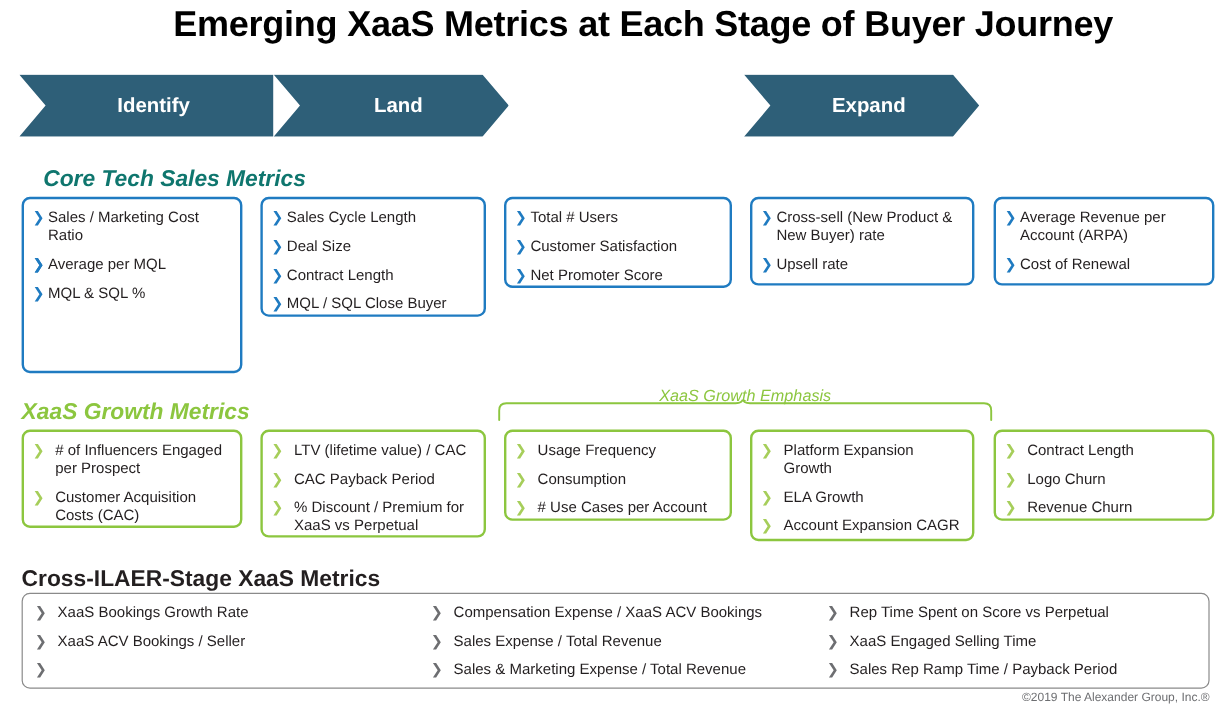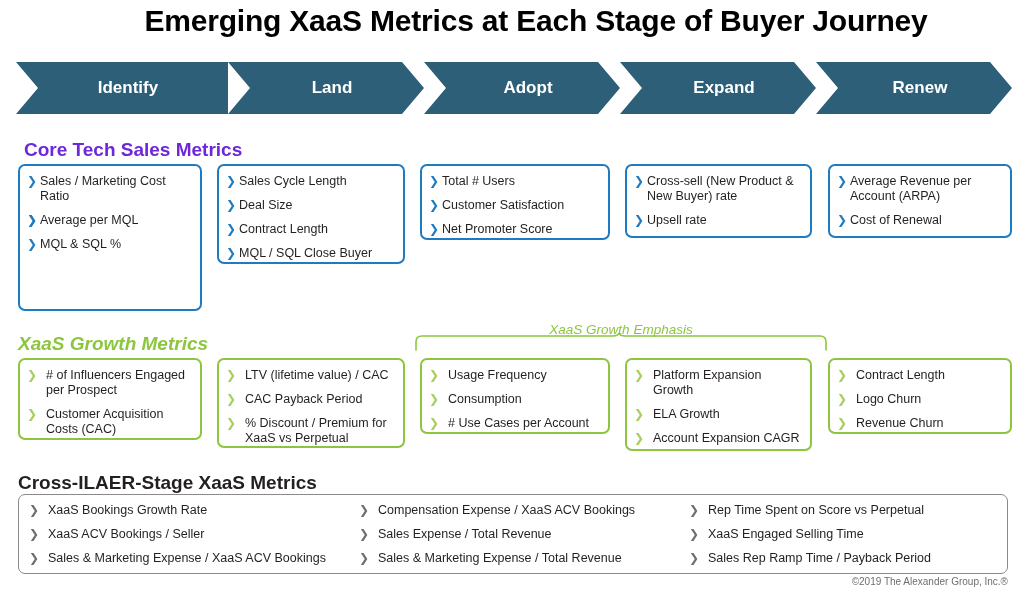--- a/index.html
+++ b/index.html
@@ -59,21 +59,21 @@
     clip-path: polygon(0 0, calc(100% - 22px) 0, 100% 50%, calc(100% - 22px) 100%, 0 100%, 22px 50%);
   }
 
   
   .section-title {
     position: absolute;
     font-size: 19px;
     font-weight: bold;
     white-space: nowrap;
   }
-  #core-title   { top: 139px; left: 24px; color: #6d28d9; }
+  #core-title   { top: 139px; left: 36px; color: #0f766e; font-style: italic; }
   #growth-title { top: 333px; left: 18px; color: #8cc63f; font-style: italic; }
   #cross-title  { top: 472px; left: 18px; color: #231f20; font-size: 19px; }
 
   
   .card {
     position: absolute;
     box-sizing: border-box;
     border-radius: 7px;
     background: #ffffff;
     padding: 8px 8px 8px 7px;
@@ -160,28 +160,22 @@
 
 <div id="title">Emerging XaaS Metrics at Each Stage of Buyer Journey</div>
 
 <div id="stage-banner">
   <div class="stage first" style="left:0px; width:212px;text-align:center;">
     <span>Identify</span>
   </div>
   <div class="stage mid" style="left:212px; width:196px;">
     <span>Land</span>
   </div>
-  <div class="stage mid" style="left:408px; width:196px;">
-    <span>Adopt</span>
-  </div>
   <div class="stage mid" style="left:604px; width:196px;">
     <span>Expand</span>
-  </div>
-  <div class="stage last" style="left:800px; width:196px;">
-    <span>Renew</span>
   </div>
 </div>
 
 <div id="core-title" class="section-title">Core Tech Sales Metrics</div>
 
 <div class="card blue" style="top:164px; left:18px; width:184px; height:147px;">
   <ul>
     <li><span class="chev">❯</span><span>Sales / Marketing Cost Ratio</span></li>
     <li><span class="chev">❯</span></li>
     <li><span class="chev">❯</span><span>Average per MQL</span></li>
@@ -266,21 +260,21 @@
   </ul>
 </div>
 
 <div id="cross-title" class="section-title">Cross-ILAER-Stage XaaS Metrics</div>
 
 <div id="cross-box">
   <div class="cross-col" style="left:10px;">
     <ul>
       <li><span class="chev">❯</span><span>XaaS Bookings Growth Rate</span></li>
       <li><span class="chev">❯</span><span>XaaS ACV Bookings / Seller</span></li>
-      <li><span class="chev">❯</span><span>Sales &amp; Marketing Expense / XaaS ACV Bookings</span></li>
+      <li><span class="chev">❯</span></li>
     </ul>
   </div>
   <div class="cross-col" style="left:340px;">
     <ul>
       <li><span class="chev">❯</span><span>Compensation Expense / XaaS ACV Bookings</span></li>
       <li><span class="chev">❯</span><span>Sales Expense / Total Revenue</span></li>
       <li><span class="chev">❯</span><span>Sales &amp; Marketing Expense / Total Revenue</span></li>
     </ul>
   </div>
   <div class="cross-col" style="left:670px;">

